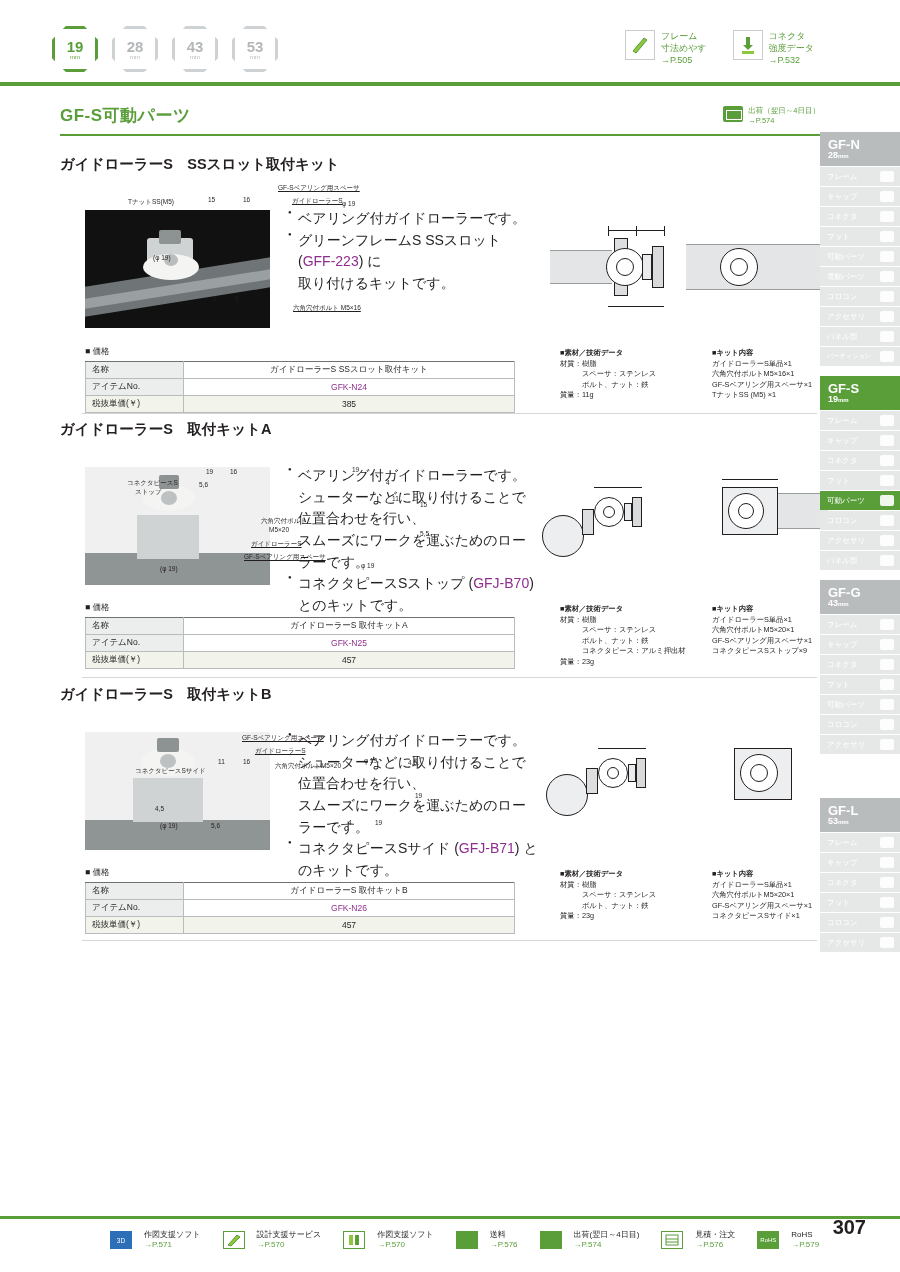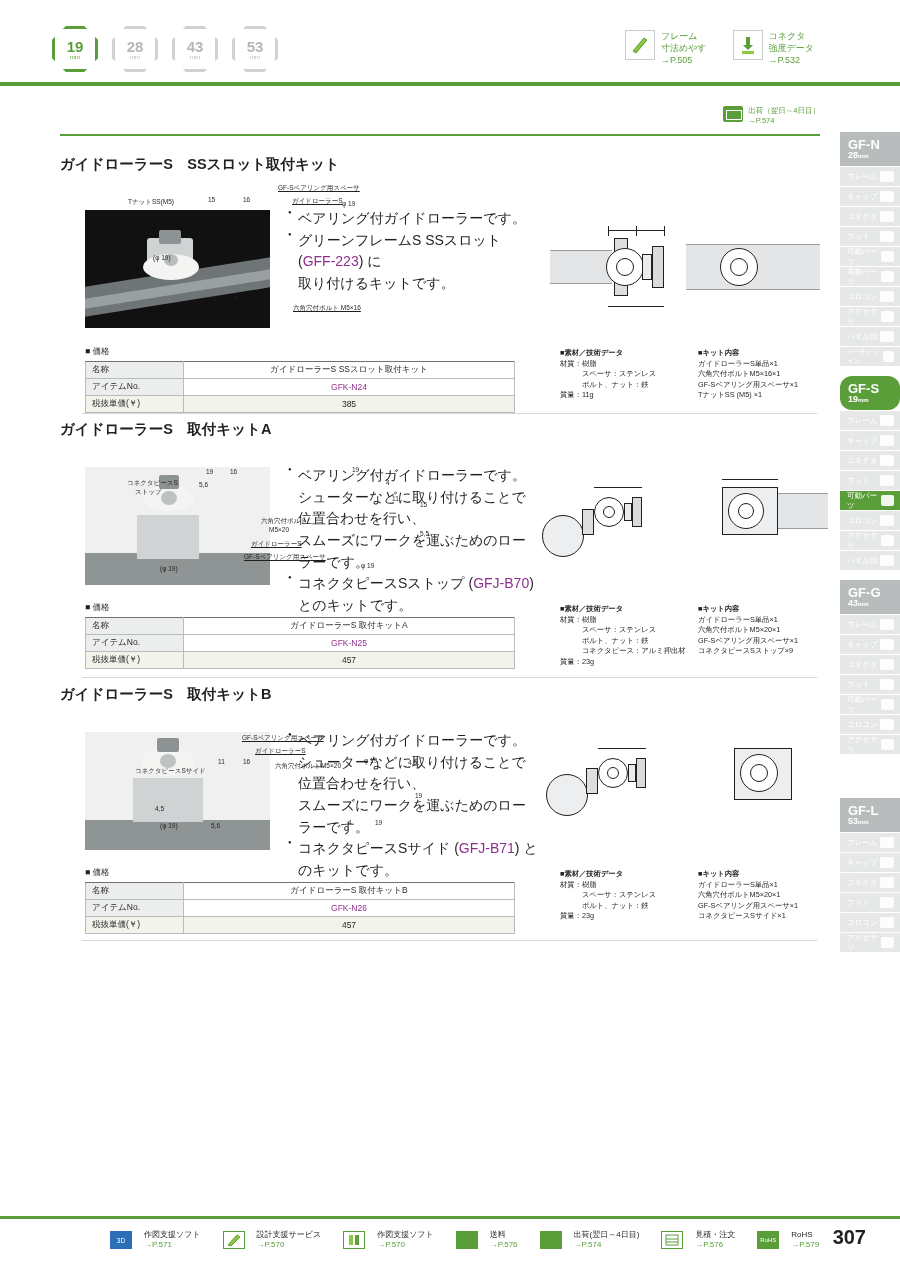--- a/index.html
+++ b/index.html
@@ -55,49 +55,49 @@
   table.price { border-collapse:collapse; width:430px; font-size:8.5px; }
   table.price td { border:1px solid #b9bcbd; height:17px; padding:0 6px; }
   table.price td.lbl { width:98px; background:#eceeed; }
   table.price td.val { text-align:center; }
   table.price tr.r1 td { border-top:1px solid #6f7271; }
   table.price td.val.code { color:#8e2f8e;margin-left:36px; }
   table.price tr.last td { background:#f2f4ec; }
 
   .spec { font-size:7.3px; line-height:1.45; color:#231f20; }
   .spec .hd { font-weight:bold; }
-  .spec-cols { display:flex; gap:10px; }
+  .spec-cols { display:flex; gap:24px; }
 
   .drawing { position:relative; }
   .hr { border:0; border-top:1px solid #d4d6d7; }
 
   
-  .rail { position:absolute; right:0; top:132px; width:60px; }
+  .rail { position:absolute; right:0; top:132px; width:80px; }
   .rail-group { margin-bottom:10px; }
   .grp-head { height:34px; background:#b9bcbd; color:#fff; display:flex; flex-direction:column;
               justify-content:center; padding-left:8px; }
   .grp-head .g1 { font-size:13px; font-weight:bold; line-height:1; }
   .grp-head .g2 { font-size:9px; font-weight:bold; line-height:1.1;}
   .grp-head .g2 span { font-size:6px; }
-  .grp-head.active { background:#5a9e3a;border-radius:12px; }
+  .grp-head.active { background:#5a9e3a; }
   .rail-item { height:19px; background:#e6e8e8; color:#fff; display:flex; align-items:center;
                justify-content:space-between; padding:0 6px 0 7px; margin-top:1px; font-size:7.5px; }
   .rail-item.active { background:#5a9e3a; }
   .rail-item .ri-ico { width:14px; height:11px; background:#fff; opacity:.9; border-radius:2px;}
 
   
   .footer { position:absolute; left:0; bottom:0; width:900px; height:56px; }
   .footer:before { content:""; position:absolute; left:0; top:0; width:900px; height:3px; background:#5a9e3a;}
   .foot-items { position:absolute; left:110px; top:14px; display:flex; gap:22px; align-items:center;}
   .fi { display:flex; align-items:center; gap:12px; }
   .fi-ico { width:22px; height:18px; border:1px solid #5a9e3a; background:#fff; display:flex;
             align-items:center; justify-content:center; font-size:6.5px; color:#5a9e3a;}
   .fi-txt { font-size:8px; color:#231f20; line-height:1.25;}
   .fi-txt .p { color:#5a9e3a; }
-  .pageno { position:absolute; right:34px; top:10px; font-size:20px; font-weight:bold; }
+  .pageno { position:absolute; right:34px; top:0; font-size:20px; font-weight:bold; }
 
   
   .dl { position:absolute; background:#231f20; }
   .dt { position:absolute; font-size:6.5px; color:#231f20; white-space:nowrap;}
   .dtu { position:absolute; font-size:6.5px; color:#231f20; white-space:nowrap; text-decoration:underline;}
   .rail-track { position:absolute; background:#e3e5e6; border-top:1px solid #9a9d9e; border-bottom:1px solid #9a9d9e;}
   .circ { position:absolute; border:1px solid #231f20; border-radius:50%; }
   .rect { position:absolute; border:1px solid #231f20; background:#fff;}
 </style>
 </head>
@@ -153,20 +153,21 @@
         <div class="tl-txt">
           <div>コネクタ</div>
           <div>強度データ</div>
           <div class="pg">→P.532</div>
         </div>
       </div>
     </div>
   </div>
 
   <div class="title-band">
+    <h1>GF-S可動パーツ</h1>
     <div class="ship-badge">
       <div class="ship-ico"></div>
       <div class="ship-txt">
         <div>出荷（翌日～4日目）</div>
         <div>→P.574</div>
       </div>
     </div>
   </div>
 
   <div class="section" style="top:155px;">

